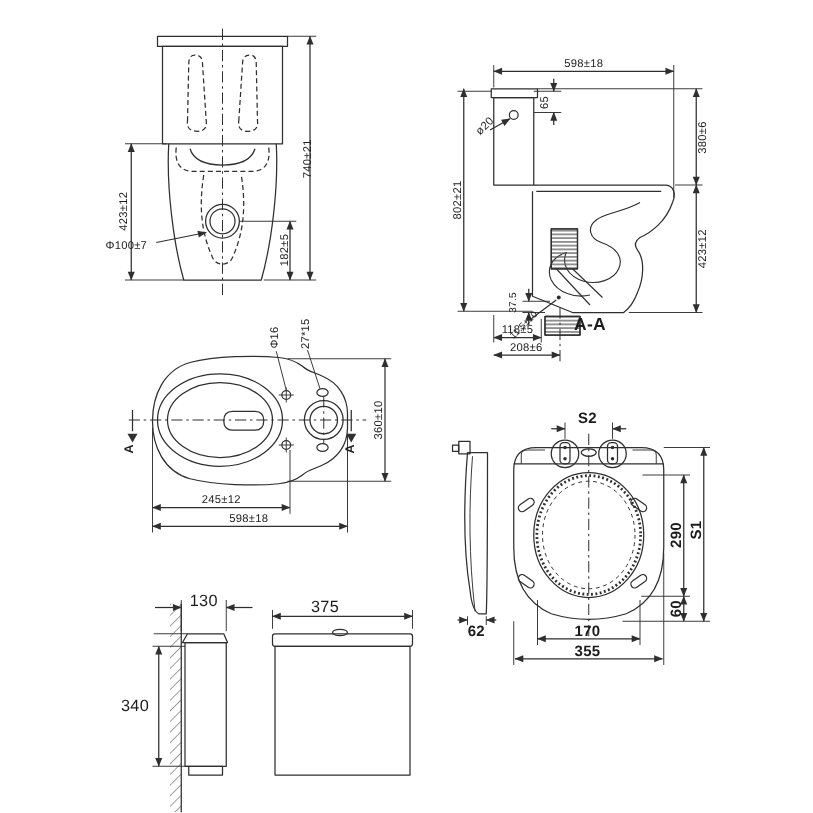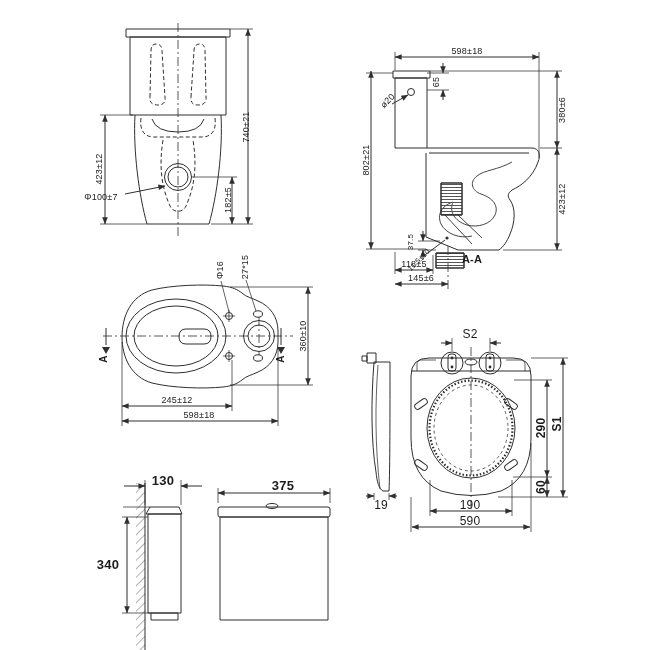--- a/index.html
+++ b/index.html
@@ -5,25 +5,25 @@
   html,body{margin:0;padding:0;background:#fff;}
   #stage{position:relative;width:650px;height:650px;background:#fff;overflow:hidden;
          font-family:"Liberation Sans",sans-serif;}
   #art{position:absolute;left:0;top:0;}
   .lbl{position:absolute;font-size:9px;line-height:1;color:#1c1c1c;white-space:nowrap;
        transform:translate(-50%,-50%);letter-spacing:.2px;}
   .rot{transform:translate(-50%,-50%) rotate(-90deg);}
   .r45{transform:translate(-50%,-50%) rotate(-45deg);}
   .sm{font-size:7.5px;}
   .smr{font-size:8px;transform:translate(-50%,-50%) rotate(-90deg);}
-  .sec{font-weight:bold;font-size:11px;}
+  .sec{font-weight:bold;font-size:14px;}
   .secr{font-weight:bold;font-size:10px;transform:translate(-50%,-50%) rotate(-90deg);}
-  .st{font-weight:normal;font-size:12px;}
+  .st{font-weight:bold;font-size:12px;}
   .str{font-weight:bold;font-size:12px;transform:translate(-50%,-50%) rotate(-90deg);}
-  .big{font-weight:bold;font-size:13px;}
+  .big{font-weight:normal;font-size:13px;}
 </style>
 </head>
 <body>
 
 <div id="stage">
 
 <svg id="art" width="650" height="650" viewBox="0 0 650 650">
   <defs>
     <marker id="ar" viewBox="0 0 10 10" refX="9.5" refY="5" markerWidth="9" markerHeight="7" orient="auto-start-reverse">
       <path d="M0,1 L10,5 L0,9 Z" fill="#2f2f2f"></path>
@@ -177,36 +177,36 @@
 
 <div class="lbl" style="left:467px;top:51px">598±18</div>
 <div class="lbl r45" style="left:388px;top:101px">ø20</div>
 <div class="lbl rot" style="left:436px;top:82px">65</div>
 <div class="lbl rot" style="left:562px;top:110px">380±6</div>
 <div class="lbl rot" style="left:366px;top:160px">802±21</div>
 <div class="lbl rot" style="left:562px;top:199px">423±12</div>
 <div class="lbl smr" style="left:411px;top:242px">37.5</div>
 <div class="lbl r45 sm" style="left:419px;top:260px">11.5±10</div>
 <div class="lbl" style="left:414px;top:264px">118±5</div>
-<div class="lbl" style="left:421px;top:278px">145±6</div>
+<div class="lbl" style="left:421px;top:278px">208±6</div>
 <div class="lbl sec" style="left:472px;top:259px">A-A</div>
 
 <div class="lbl rot" style="left:220px;top:270px">Φ16</div>
 <div class="lbl rot" style="left:245px;top:267px">27*15</div>
 <div class="lbl rot" style="left:303px;top:336px">360±10</div>
 <div class="lbl" style="left:177px;top:400px">245±12</div>
 <div class="lbl" style="left:199px;top:415px">598±18</div>
 <div class="lbl secr" style="left:104px;top:359px">A</div>
 <div class="lbl secr" style="left:281px;top:359px">A</div>
 
 <div class="lbl st" style="left:470px;top:334px">S2</div>
 <div class="lbl str" style="left:541px;top:428px">290</div>
 <div class="lbl str" style="left:557px;top:424px">S1</div>
 <div class="lbl str" style="left:541px;top:487px">60</div>
-<div class="lbl st" style="left:470px;top:505px">190</div>
-<div class="lbl st" style="left:470px;top:521px">590</div>
-<div class="lbl st" style="left:381px;top:505px">19</div>
+<div class="lbl st" style="left:470px;top:505px">170</div>
+<div class="lbl st" style="left:470px;top:521px">355</div>
+<div class="lbl st" style="left:381px;top:505px">62</div>
 
 <div class="lbl big" style="left:163px;top:480px">130</div>
 <div class="lbl big" style="left:108px;top:564px">340</div>
-<div class="lbl big" style="left:283px;top:485px">375</div>
+<div class="lbl big" style="left:260px;top:485px">375</div>
 
 </div>
 
 </body></html>

